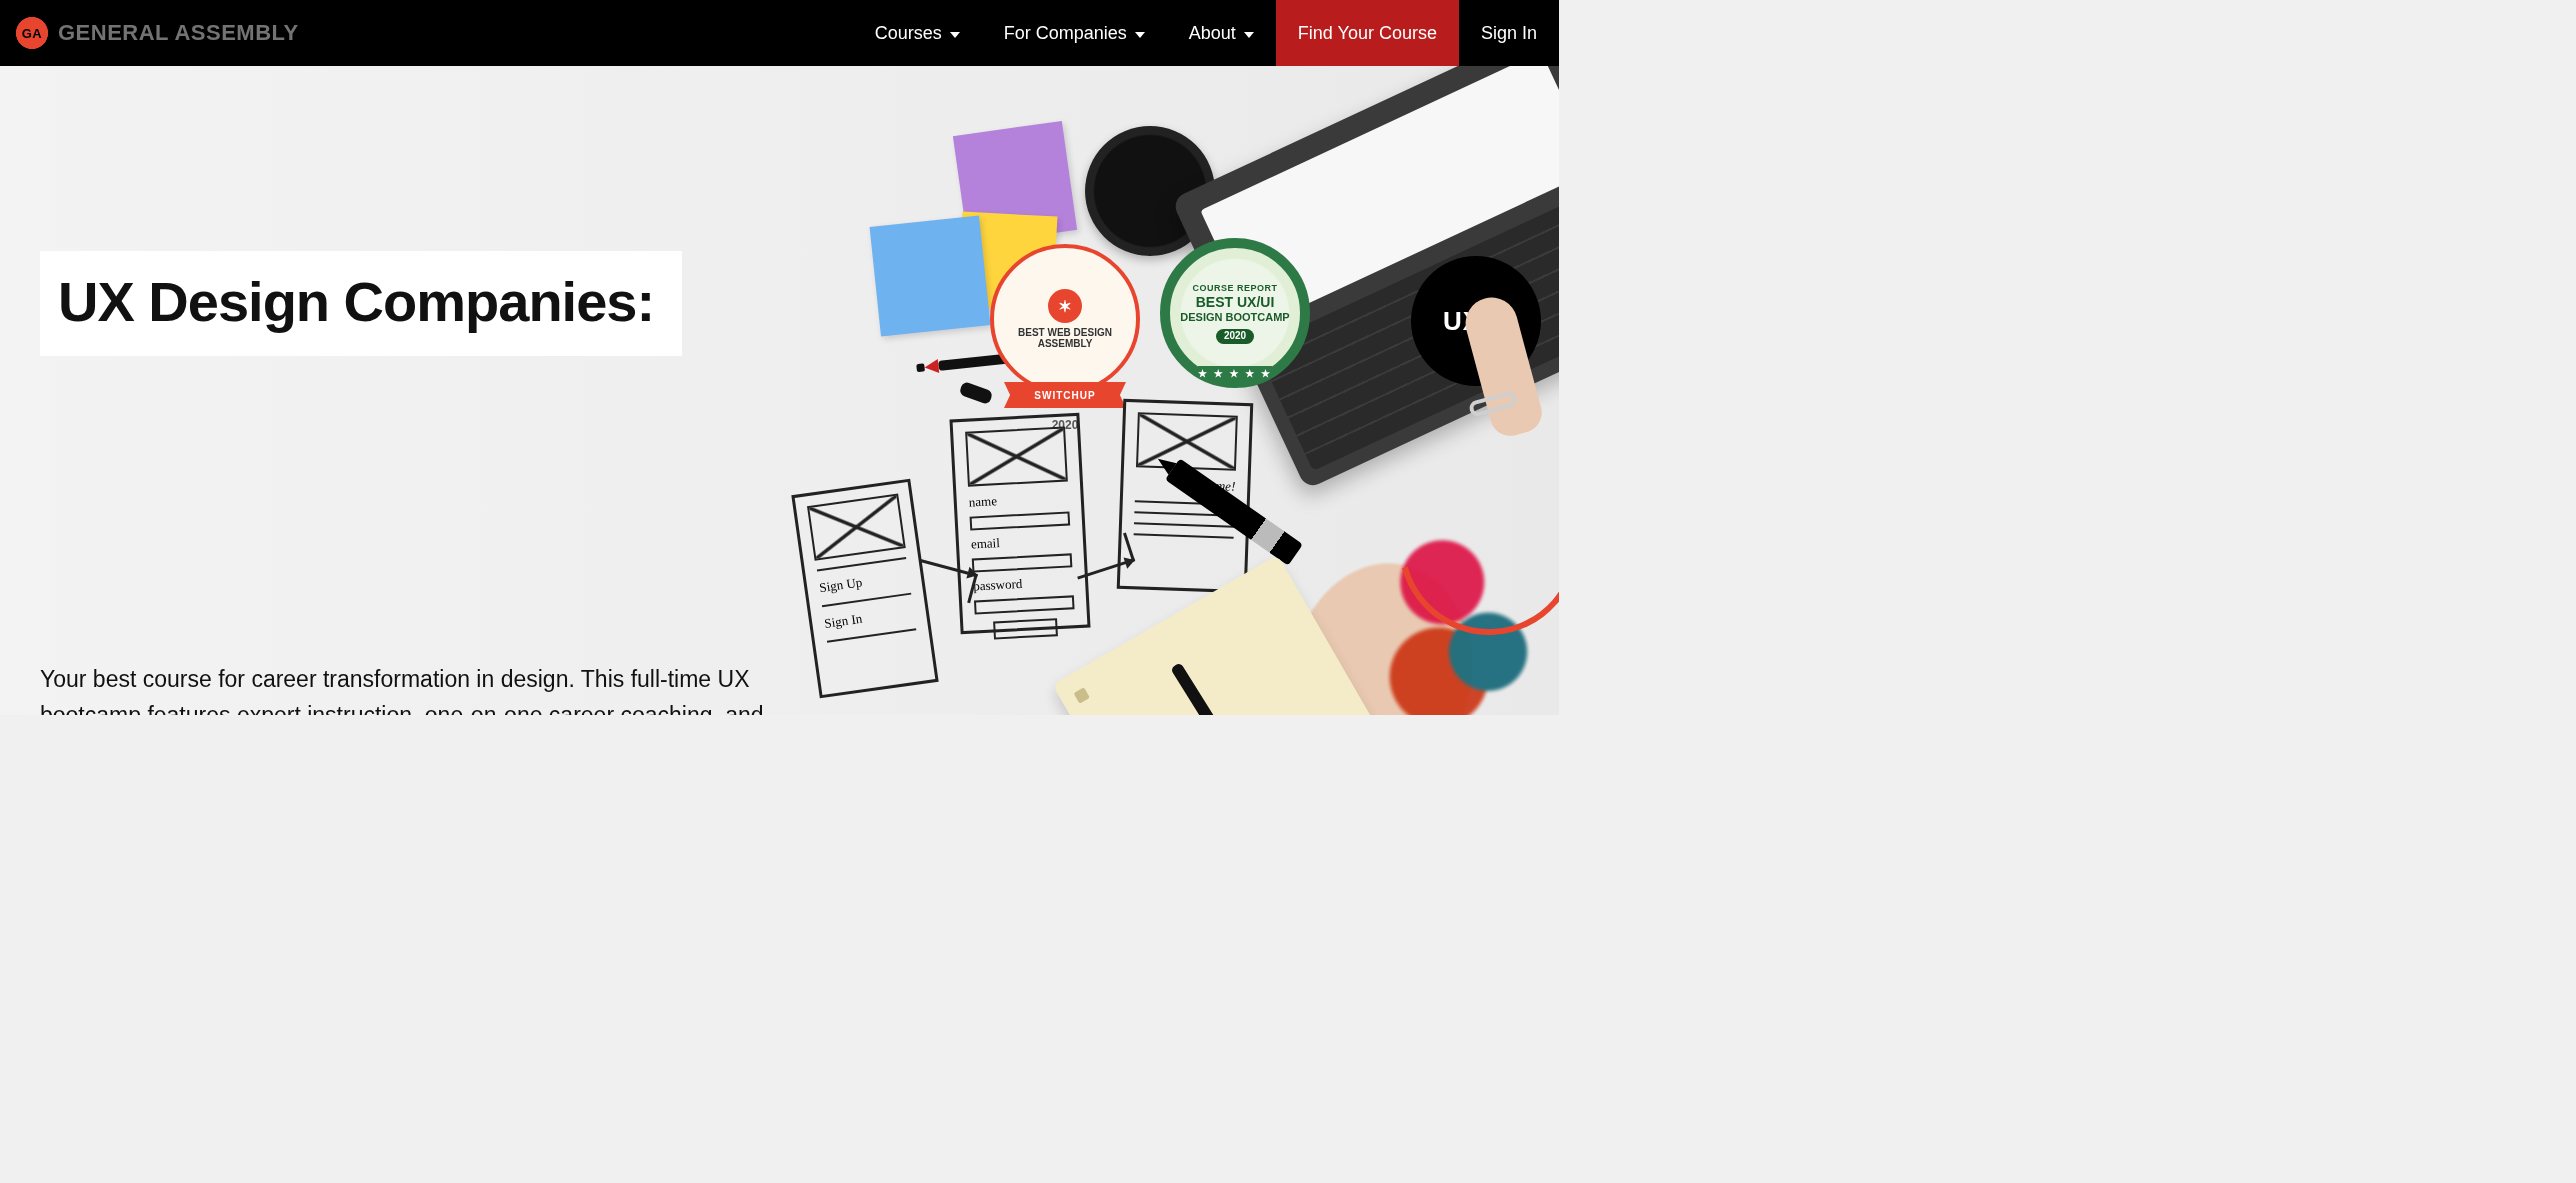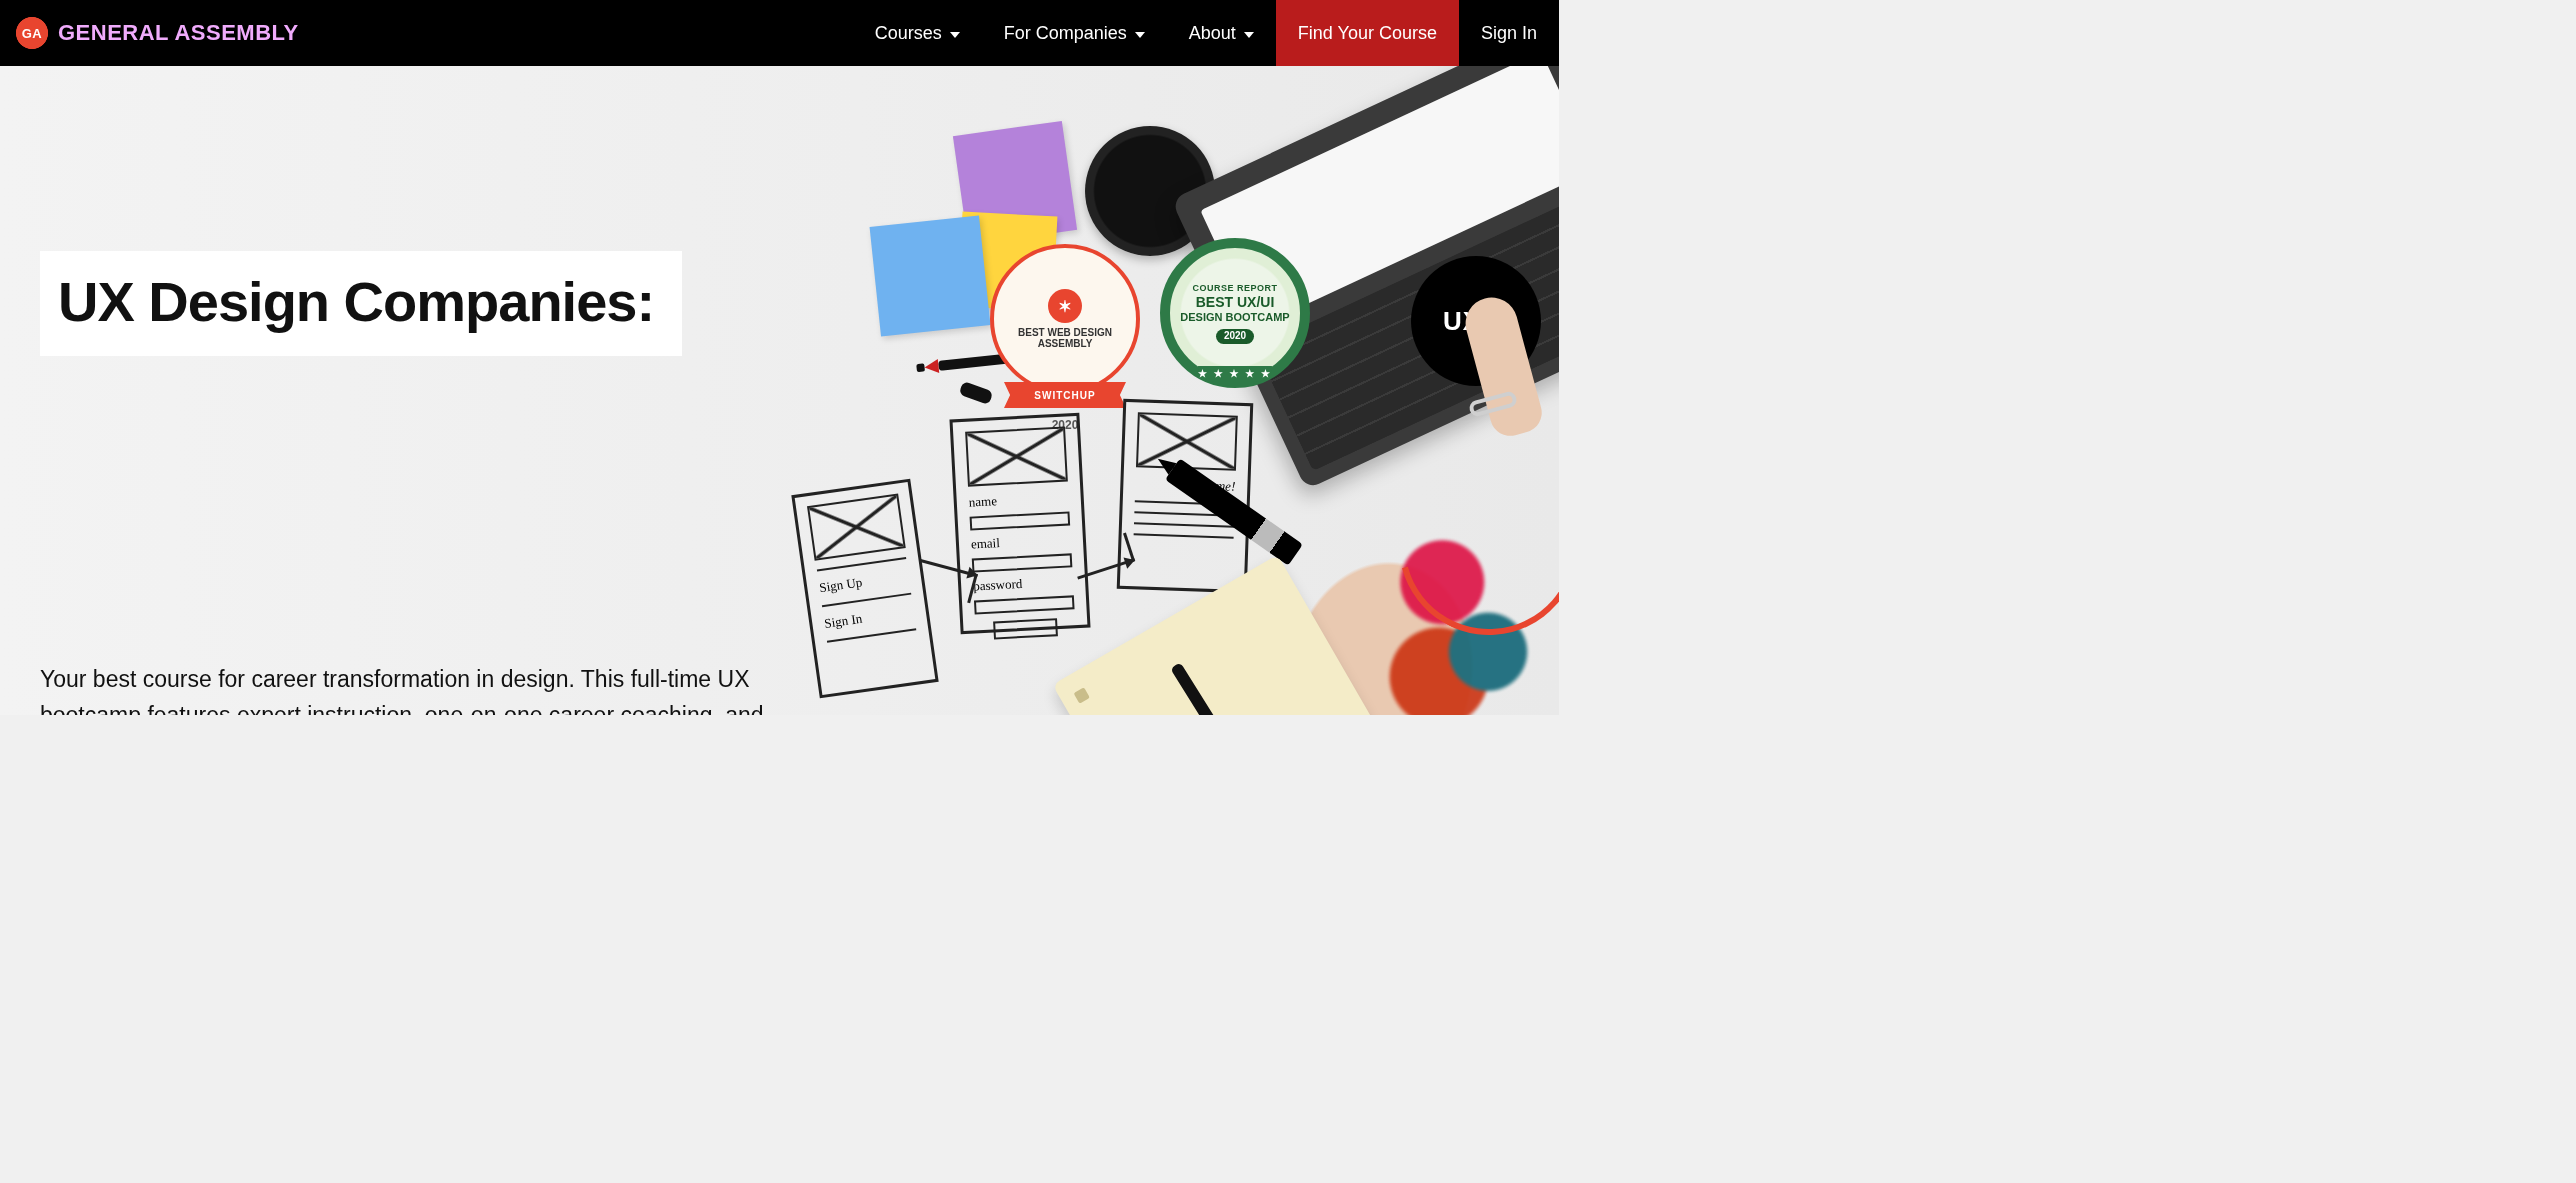--- a/index.html
+++ b/index.html
@@ -33,24 +33,24 @@
     display:flex; align-items:center; justify-content:center;
   }
   .logo-badge::before{
     content:""; position:absolute; inset:-3px;
     border-radius:50%;
     background:
       radial-gradient(circle, #e8452f 58%, transparent 60%);
     box-shadow: 0 0 0 0 #e8452f;
   }
   .logo-badge span{
-    position:relative; color:#ffffff; font-weight:800; font-size:13px; letter-spacing:0.5px;
+    position:relative; color:#000000; font-weight:800; font-size:13px; letter-spacing:0.5px;
   }
   .logo-text {
-    color: #f0abfc;
+    color: #737373;
     font-weight: 800;
     font-size: 22px;
     letter-spacing: 0.5px;
     font-stretch: condensed;
   }
   .nav {
     display: flex;
     align-items: stretch;
     height: 100%;
   }

